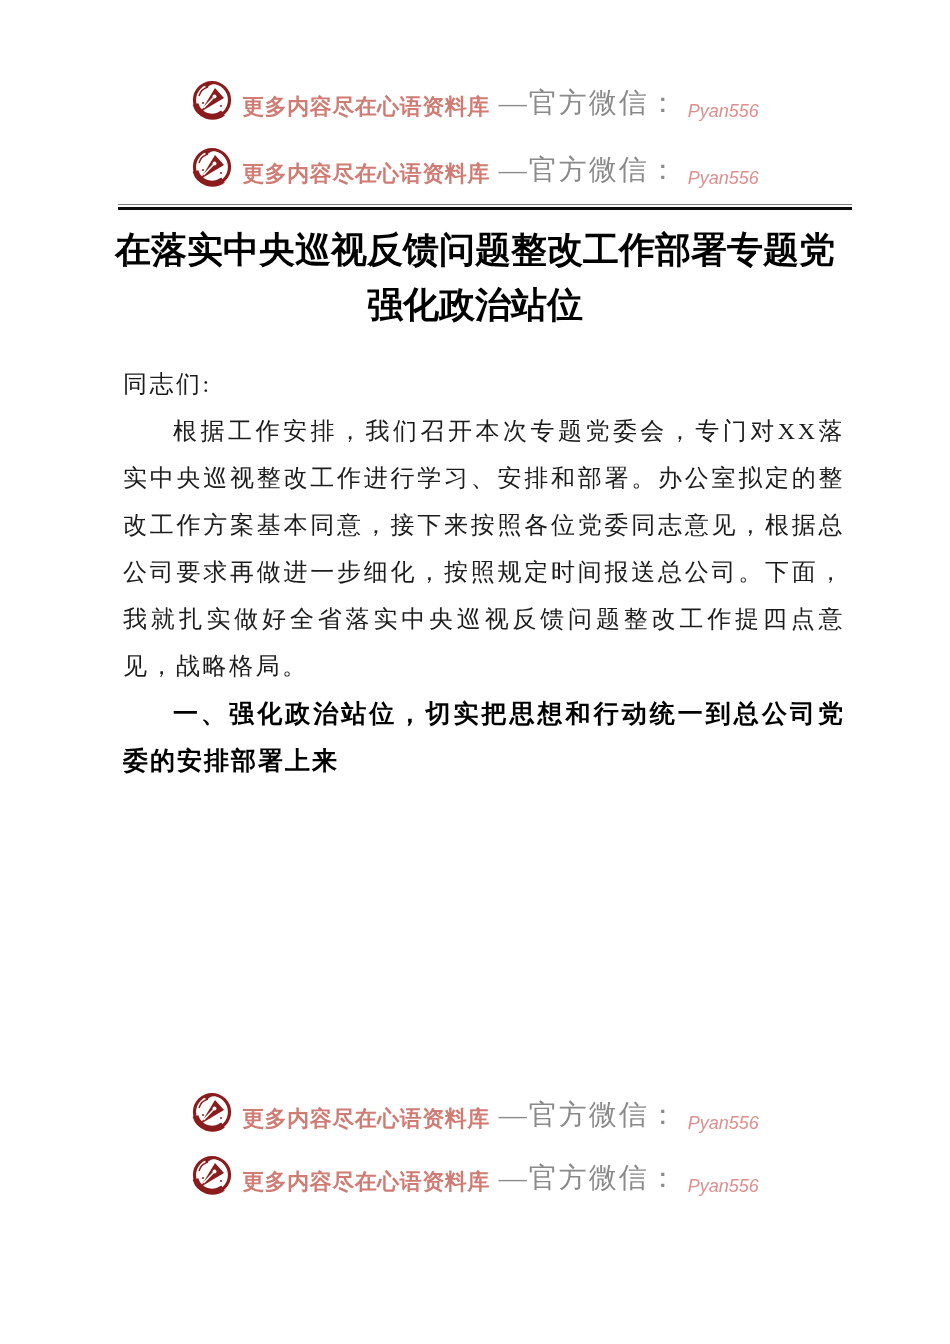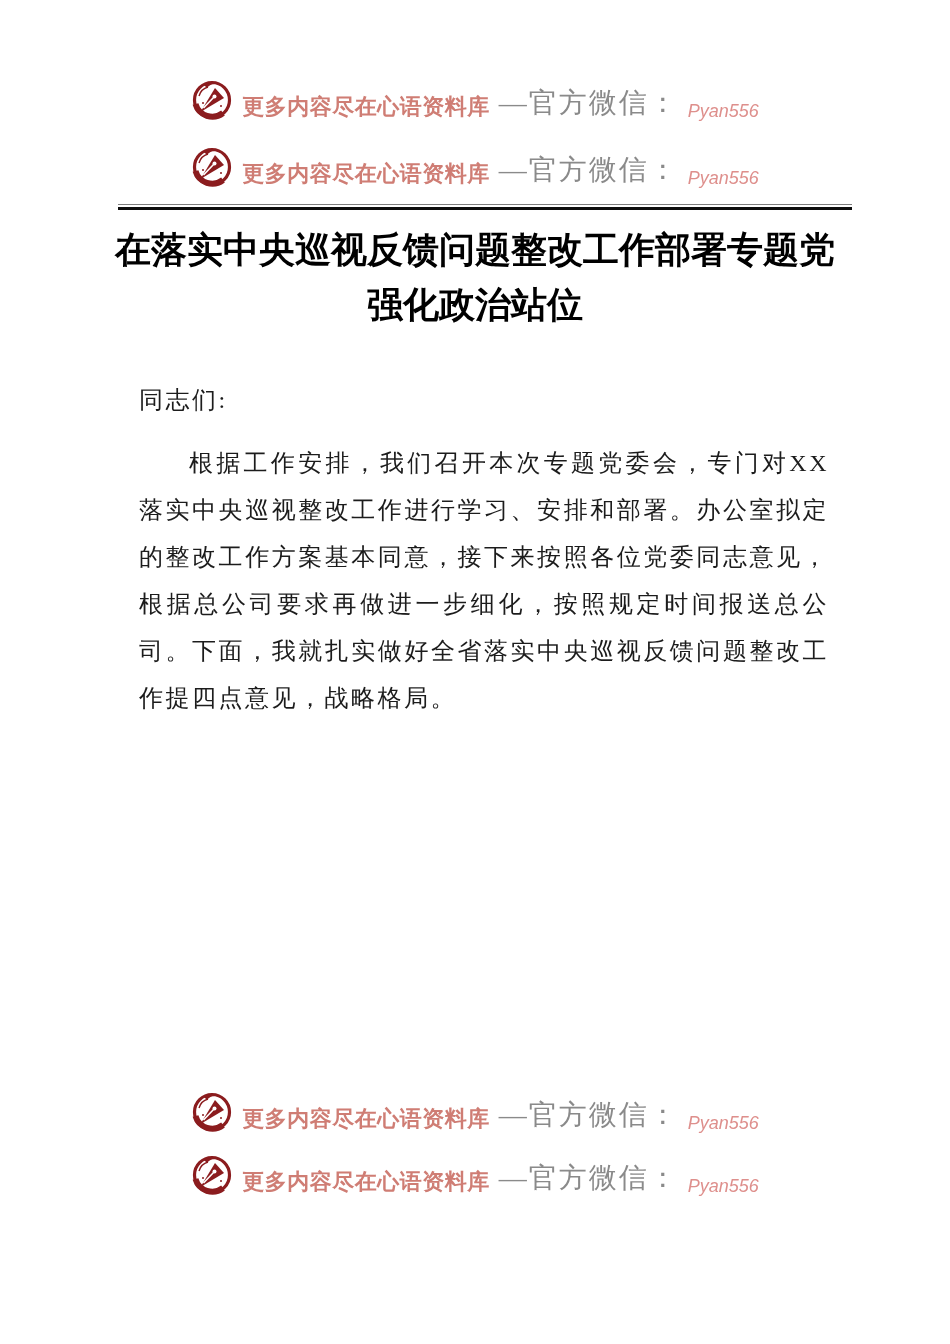--- a/index.html
+++ b/index.html
@@ -55,21 +55,21 @@
     letter-spacing:0px;
     font-family:"Liberation Serif","DejaVu Serif",serif;
   }
   
   .body-text{
     position:absolute;left:123px;top:361px;width:722px;
     font-size:24px;line-height:47px;color:#1c1c1c;
     text-align:justify;text-align-last:left;
     letter-spacing:2.5px;
   }
-  .para{margin:16px;text-indent:50px;}
+  .para{margin:0;text-indent:50px;}
   .para.salutation{text-indent:0;}
   .para.heading{
     font-family:"Liberation Sans","DejaVu Sans",sans-serif;
     font-weight:bold;color:#000;font-size:25px;letter-spacing:2px;
   }
 </style>
 </head>
 <body>
 
 <div class="page">
@@ -112,20 +112,21 @@
     <span class="wm-id">Pyan556</span>
   </div>
 
   <div class="rule"></div>
 
   <h1 class="title"><span>在落实中央巡视反馈问题整改工作部署专题党</span><br><span>强化政治站位</span></h1>
 
   <div class="body-text">
       <p class="para salutation">同志们:</p>
       <p class="para body">根据工作安排，我们召开本次专题党委会，专门对XX落实中央巡视整改工作进行学习、安排和部署。办公室拟定的整改工作方案基本同意，接下来按照各位党委同志意见，根据总公司要求再做进一步细化，按照规定时间报送总公司。下面，我就扎实做好全省落实中央巡视反馈问题整改工作提四点意见，战略格局。</p>
+      <p class="para heading">一、强化政治站位，切实把思想和行动统一到总公司党委的安排部署上来</p>
     </div>
 
   <div class="wm-row r3">
     <span class="wm-logo">
   <svg width="42" height="46" viewBox="0 0 42 46" aria-hidden="true">
     <circle cx="21" cy="24" r="17.5" fill="none" stroke="#8b1c1e" stroke-width="3.2"></circle>
     <path d="M4.5 28 A 17.5 17.5 0 0 0 32 37" fill="none" stroke="#8b1c1e" stroke-width="6"></path>
     <path d="M13 9 q6 -4 11 -1 q-5 0 -8 4 Z" fill="#8b1c1e"></path>
     <path d="M9.5 36 L24 12 L33 22 Z" fill="#8b1c1e"></path>
     <line x1="12.5" y1="32" x2="23" y2="21" stroke="#ffffff" stroke-width="1.6"></line>

